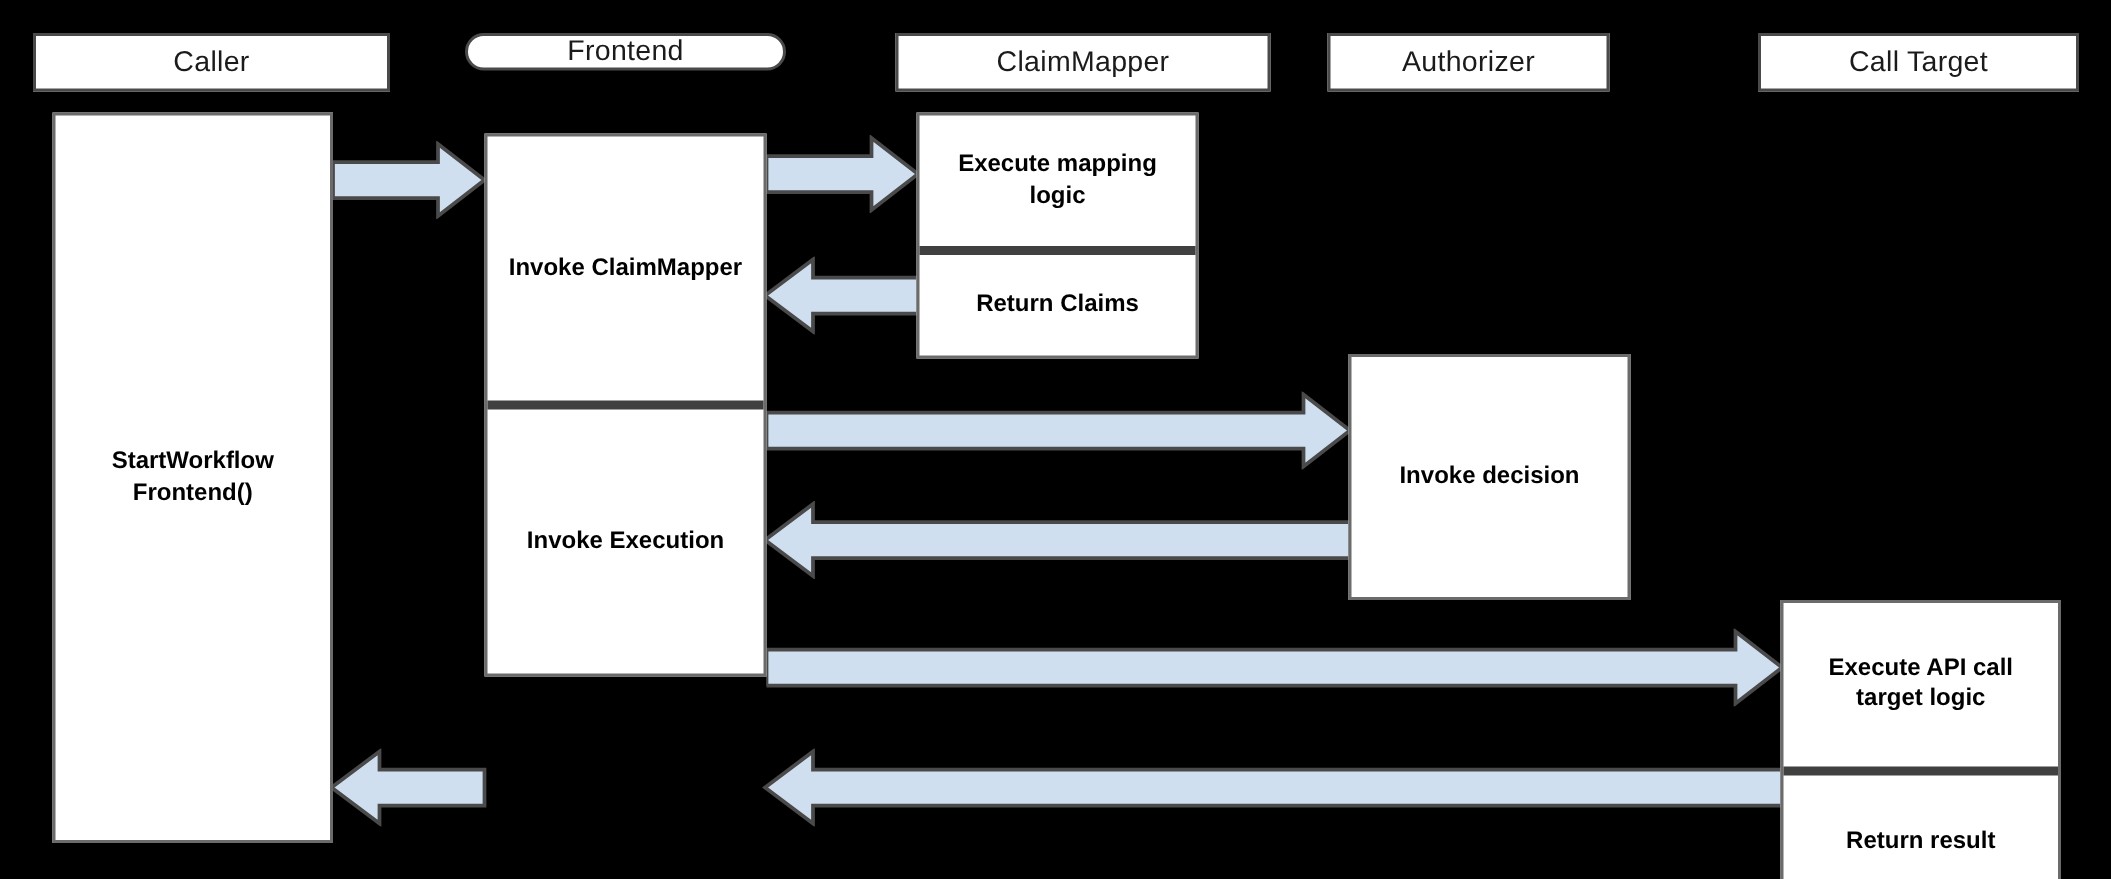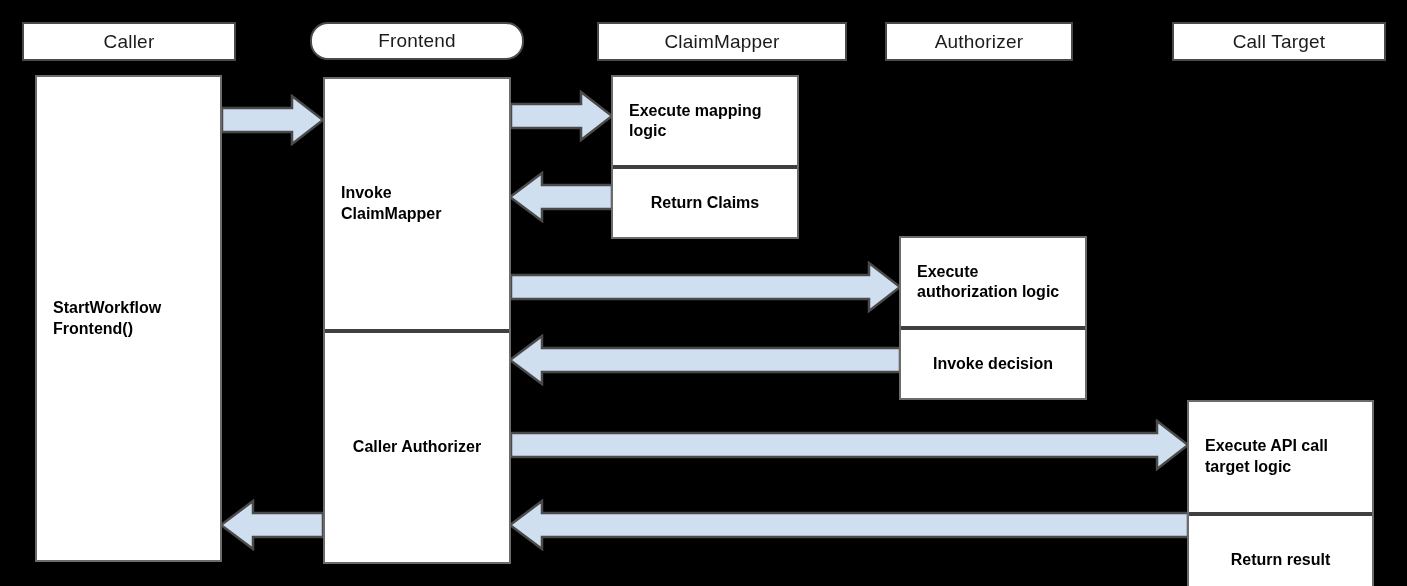--- a/index.html
+++ b/index.html
@@ -39,49 +39,49 @@
     box-sizing: border-box;
     display: flex;
     flex-direction: column;
     z-index: 3;
   }
   .act-cell {
     flex: 1 1 auto;
     display: flex;
     align-items: center;
     justify-content: center;
-    text-align: left;
+    text-align: center;
     color: #000000;
     font-size: 16px;
     font-weight: 700;
     line-height: 1.28;
-    padding: 2px 16px;
+    padding: 2px 6px;
     box-sizing: border-box;
   }
   .act-cell + .act-cell {
-    border-top: 4px solid #404040;
+    border-top: 6px solid #404040;
   }
 
   
   .arrow {
     position: absolute;
     z-index: 2;
   }
   .arrow svg { display: block; }
 </style>
 </head>
 <body>
 
 <div id="canvas">
 
-  <div class="lifeline-header" style="left:22px; top:22px; width:214px; height:39px;">
+  <div class="lifeline-header" style="left:22px; top:22px; width:238px; height:39px;">
     <span>Caller</span>
   </div>
 
-  <div class="lifeline-header" style="left:310px; top:22px; width:214px; height:38px;border-radius:18px;">
+  <div class="lifeline-header" style="left:310px; top:22px; width:214px; height:25px;border-radius:18px;">
     <span>Frontend</span>
   </div>
 
   <div class="lifeline-header" style="left:597px; top:22px; width:250px; height:39px;">
     <span>ClaimMapper</span>
   </div>
 
   <div class="lifeline-header" style="left:885px; top:22px; width:188px; height:39px;">
     <span>Authorizer</span>
   </div>
@@ -89,42 +89,39 @@
   <div class="lifeline-header" style="left:1172px; top:22px; width:214px; height:39px;align-items:center;">
     <span>Call Target</span>
   </div>
 
   <div class="activation" style="left:35px; top:75px; width:187px; height:487px;">
     <div class="act-cell">
       <span>StartWorkflow Frontend()</span>
     </div>
   </div>
 
-  <div class="activation" style="left:323px; top:77px; width:188px; height:487px;">
+  <div class="activation" style="left:323px; top:89px; width:188px; height:362px;">
     <div class="act-cell">
       <span>Invoke ClaimMapper</span>
     </div>
     <div class="act-cell">
-      <span>Caller Authorizer</span>
+      <span>Invoke Execution</span>
     </div>
   </div>
 
   <div class="activation" style="left:611px; top:75px; width:188px; height:164px;">
     <div class="act-cell">
       <span>Execute mapping logic</span>
     </div>
     <div class="act-cell">
       <span>Return Claims</span>
     </div>
   </div>
 
   <div class="activation" style="left:899px; top:236px; width:188px; height:164px;">
-    <div class="act-cell">
-      <span>Execute authorization logic</span>
-    </div>
     <div class="act-cell">
       <span>Invoke decision</span>
     </div>
   </div>
 
   <div class="activation" style="left:1187px; top:400px; width:187px; height:207px;">
     <div class="act-cell">
       <span>Execute API call target logic</span>
     </div>
     <div class="act-cell">

